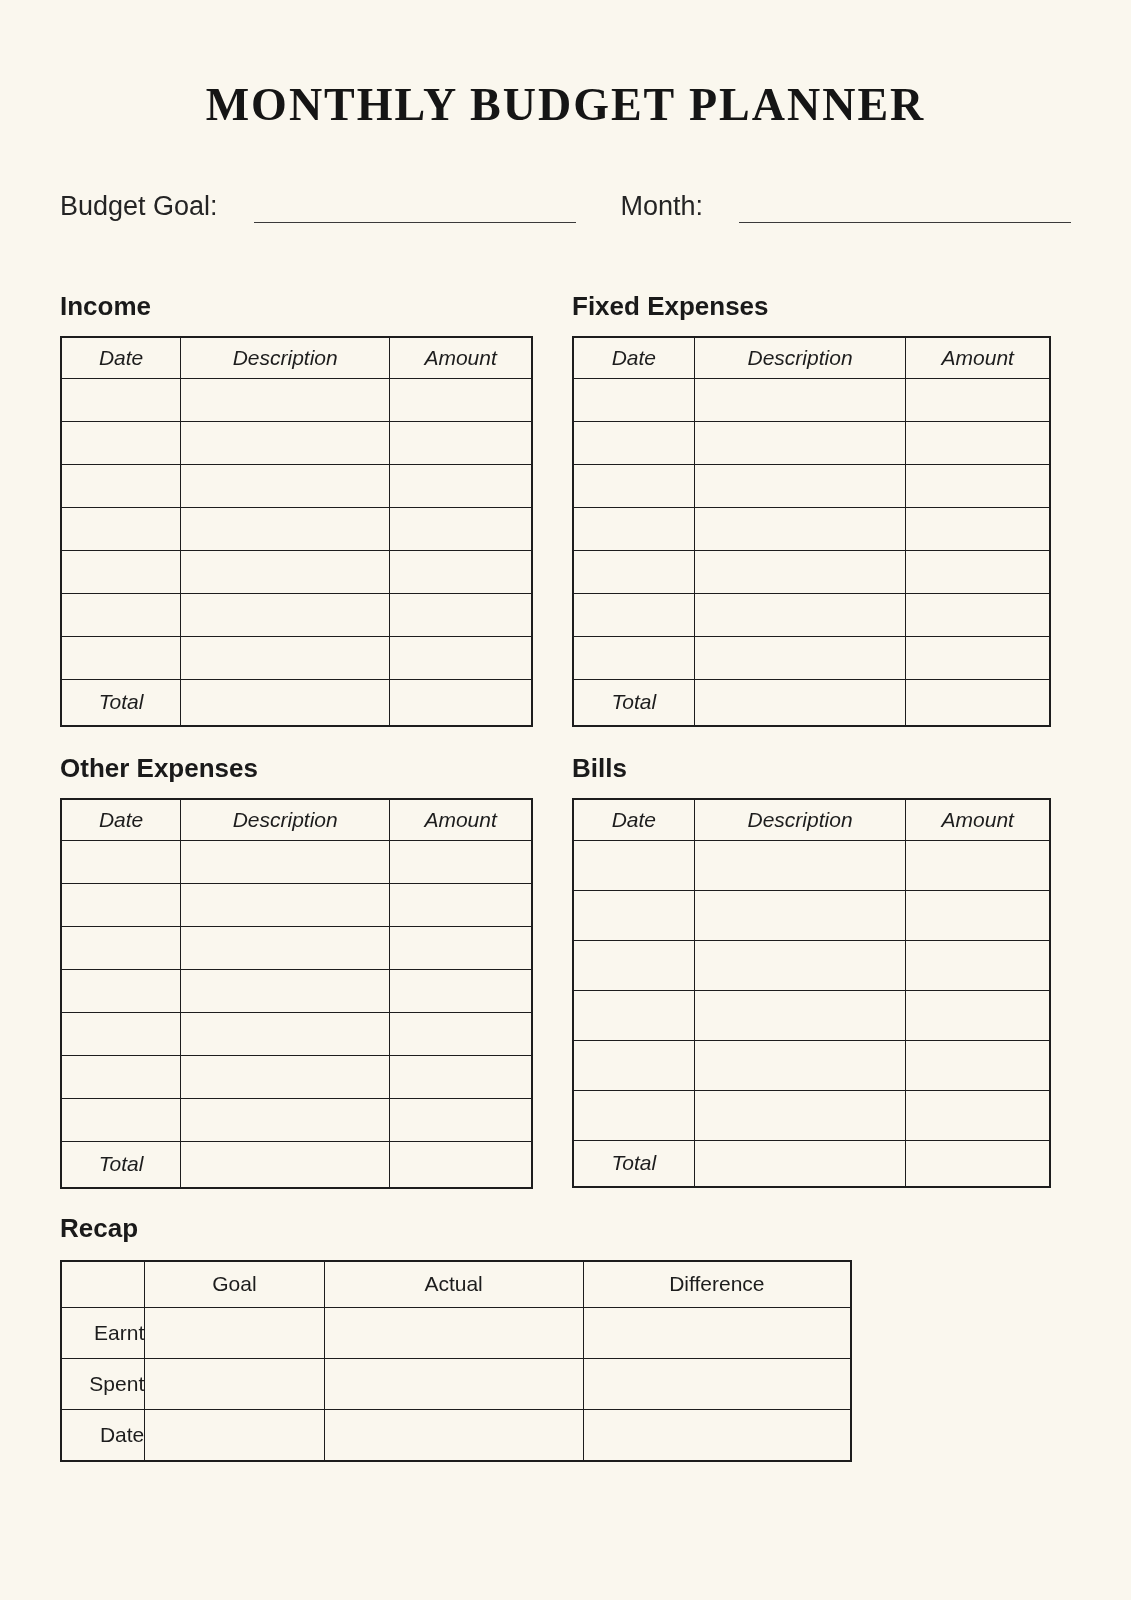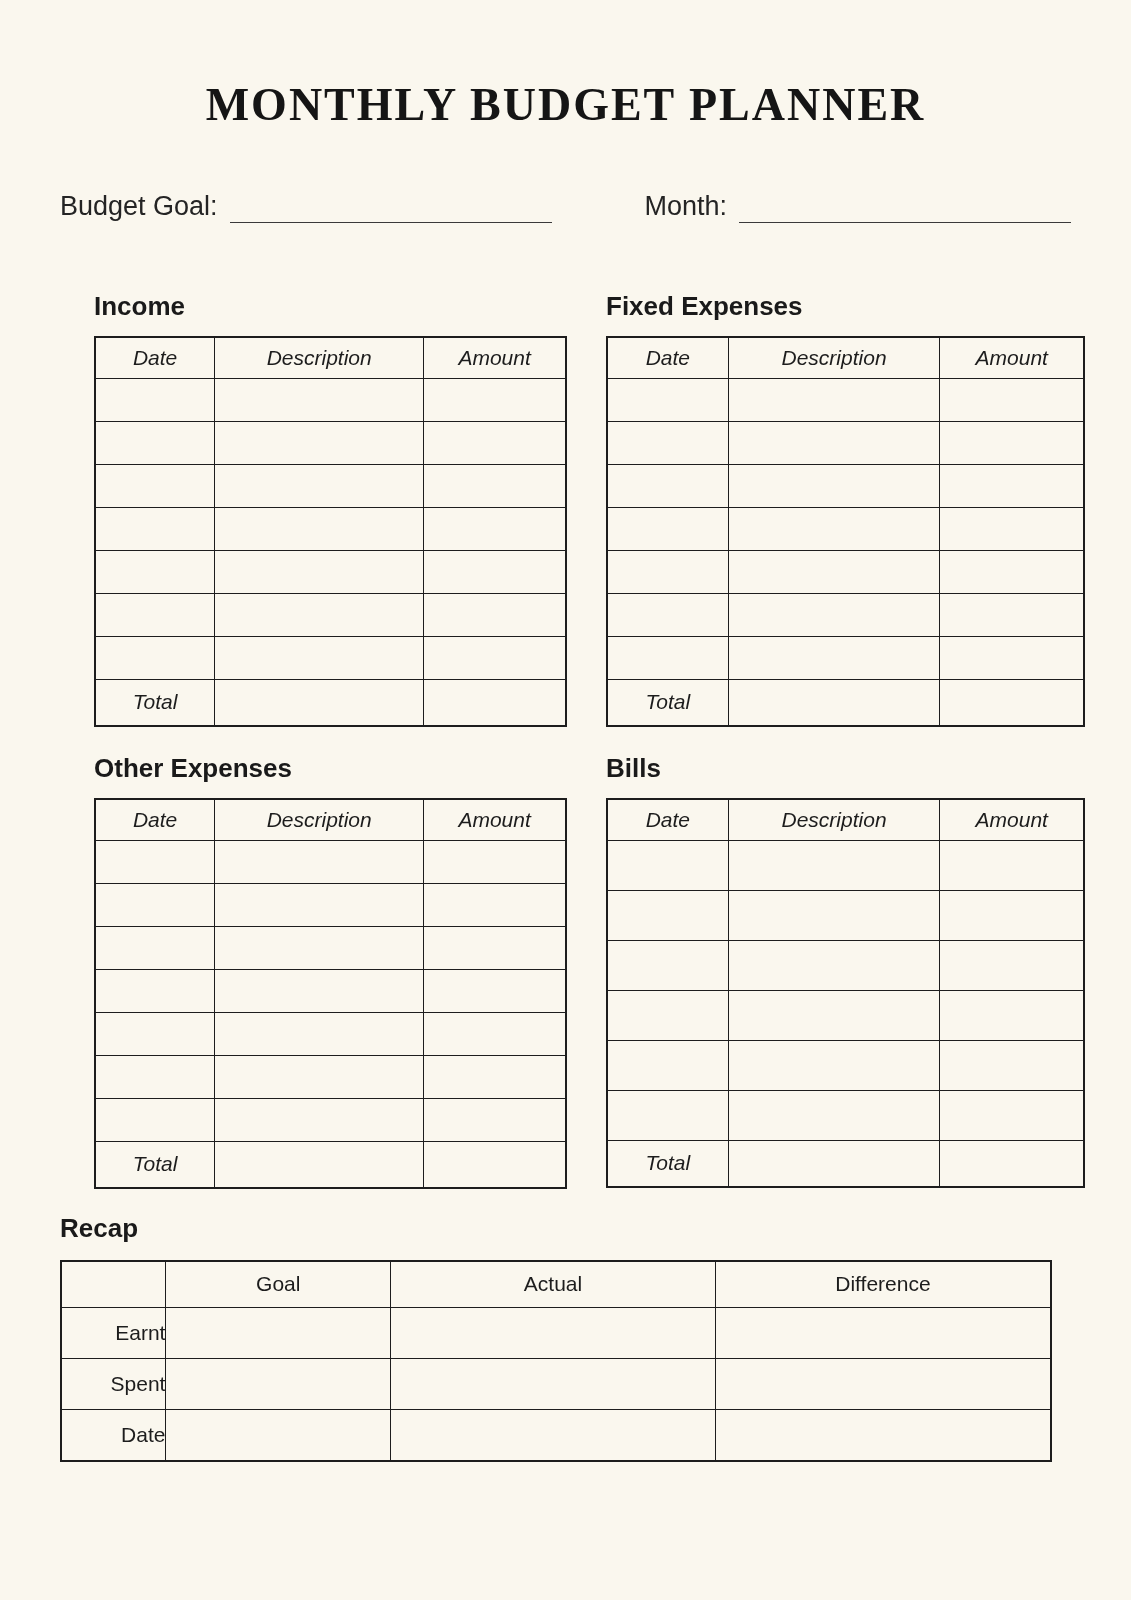--- a/index.html
+++ b/index.html
@@ -30,21 +30,21 @@
   }
 
   .fields-row {
     display: flex;
     justify-content: space-between;
     align-items: flex-end;
     margin-top: 52px;
     height: 40px;
   }
 
-  .field-group { display: flex; align-items: flex-end; }
+  .field-group { display: flex; align-items: flex-end; gap: 24px; }
 
   .field-label {
     font-size: 27px;
     color: #242424;
     line-height: 1.2;
   }
 
   .field-line {
     display: inline-block;
     border-bottom: 1.5px solid #3a3a3a;
@@ -52,21 +52,20 @@
     margin-left: 12px;
   }
   .field-line.goal  { width: 322px; }
   .field-line.month { width: 332px; }
 
   .tables-grid {
     display: grid;
     grid-template-columns: 473px 479px;
     column-gap: 39px;
     margin-top: 68px;
-    margin-left: 34px;
   }
 
   .tables-grid.second { margin-top: 26px; }
 
   .section-title {
     font-size: 26px;
     font-weight: 700;
     color: #1a1a1a;
     margin-bottom: 14px;
   }
@@ -91,21 +90,21 @@
   table.bills td  { height: 50px; }
   table.budget tfoot td { height: 46px; }
 
   col.c-date { width: 25.4%; }
   col.c-desc { width: 44.4%; }
   col.c-amt  { width: 30.2%; }
 
   .recap-section { margin-top: 24px; }
 
   table.recap {
-    width: 992px;
+    width: 792px;
     border-collapse: collapse;
     border: 2px solid #1d1d1d;
     margin-top: 16px;
   }
   table.recap th,
   table.recap td {
     border: 1.5px solid #1d1d1d;
     font-size: 21px;
     font-weight: 400;
     text-align: center;

